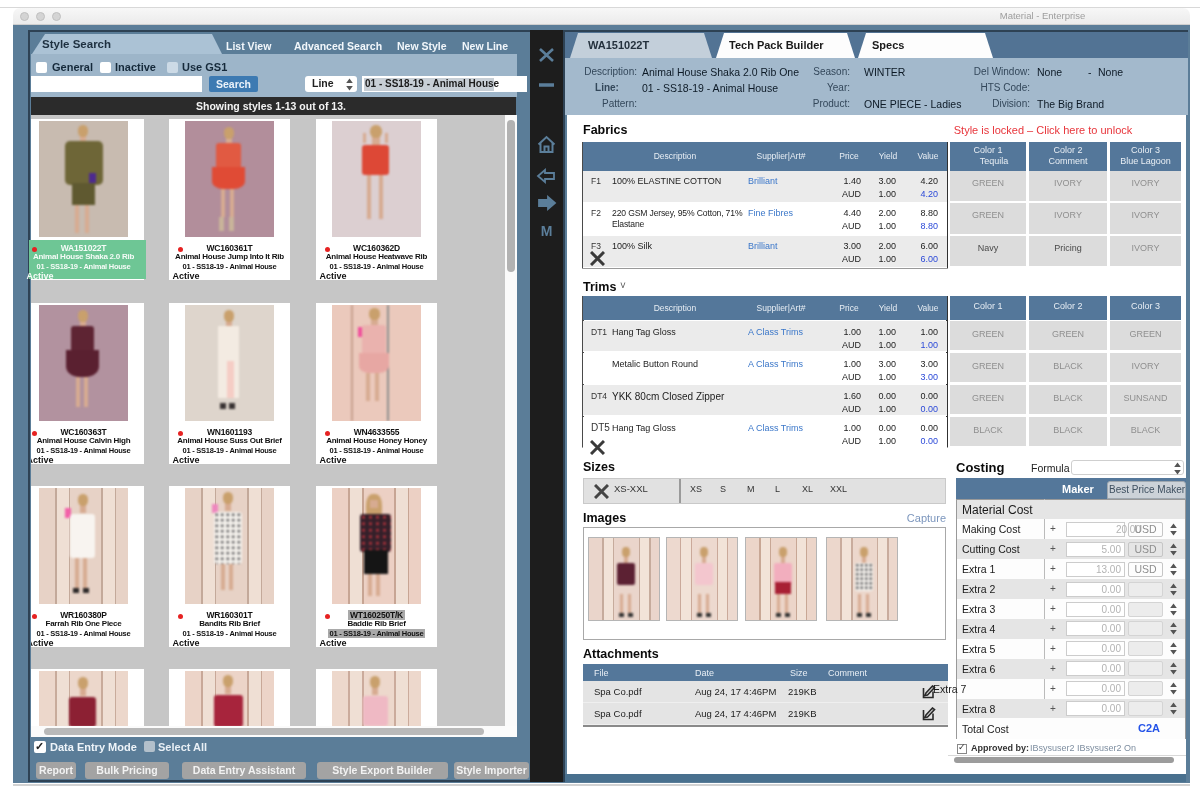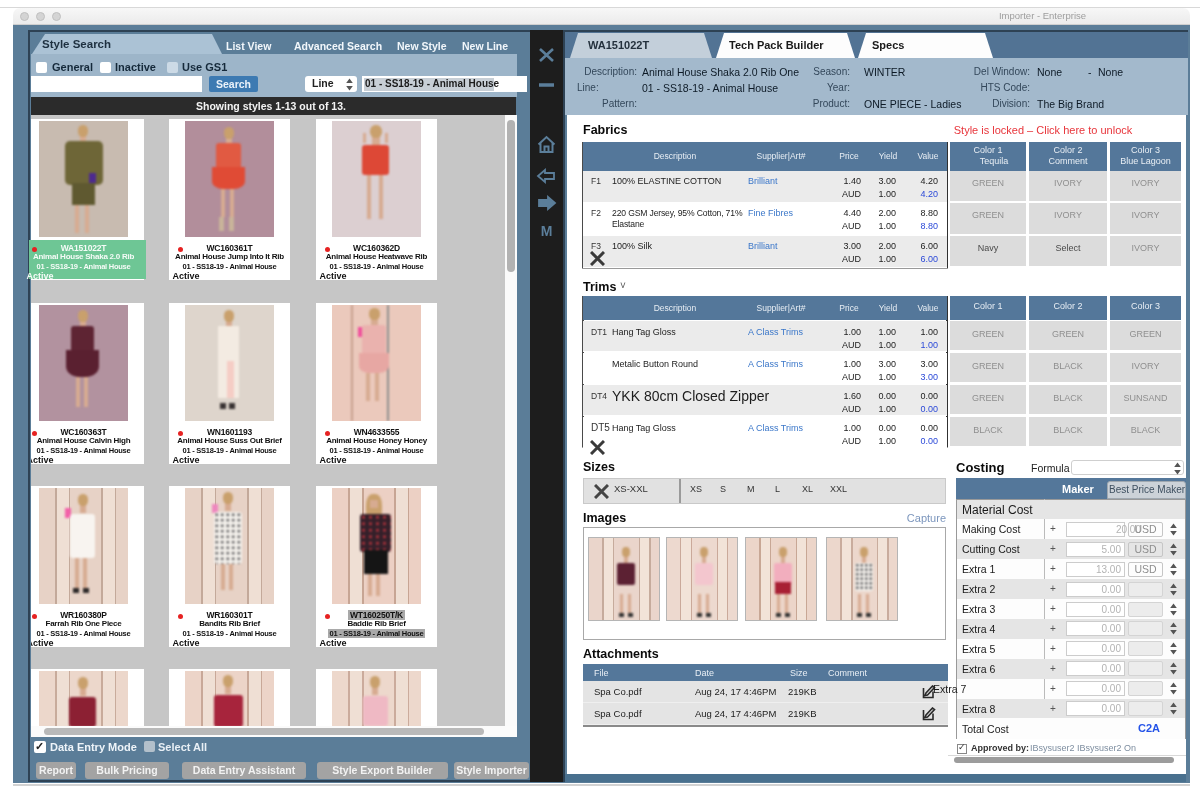--- a/index.html
+++ b/index.html
@@ -4,21 +4,21 @@
 *{margin:0;padding:0;box-sizing:border-box}
 body{font-family:"Liberation Sans",sans-serif;background:#fff;width:1200px;height:793px;position:relative;overflow:hidden}
 .a{position:absolute}
 .ph{position:absolute;overflow:hidden}
 </style></head><body>
 <div class="a" style="left:0;top:7px;width:1200px;height:1px;background:#d8d8d8"></div>
 <div class="a" style="left:13px;top:8px;width:1177px;height:17px;background:linear-gradient(#f7f7f7,#ebebeb);border-bottom:1px solid #cfcfcf;border-radius:7px 7px 0 0"></div>
 <div class="a" style="left:20px;top:12px;width:9px;height:9px;border-radius:50%;background:#d4d4d4;border:1px solid #c0c0c0"></div>
 <div class="a" style="left:36px;top:12px;width:9px;height:9px;border-radius:50%;background:#d4d4d4;border:1px solid #c0c0c0"></div>
 <div class="a" style="left:52px;top:12px;width:9px;height:9px;border-radius:50%;background:#d4d4d4;border:1px solid #c0c0c0"></div>
-<div class="a" style="left:990px;top:10px;font-size:9.5px;color:#9d9d9d;white-space:nowrap;line-height:11.5px;width:105px;text-align:center;">Importer - Enterprise</div>
+<div class="a" style="left:990px;top:10px;font-size:9.5px;color:#9d9d9d;white-space:nowrap;line-height:11.5px;width:105px;text-align:center;">Material - Enterprise</div>
 <div class="a" style="left:13px;top:25px;width:1177px;height:758px;background:#5b7d98"></div>
 <div class="a" style="left:0;top:784px;width:1200px;height:2px;background:#d2d2d2"></div>
 <div class="a" style="left:0;top:786px;width:1200px;height:7px;background:#fff"></div>
 <div class="a" style="left:0;top:25px;width:13px;height:768px;background:#fff"></div>
 <div class="a" style="left:1190px;top:25px;width:10px;height:768px;background:#fff"></div>
 <div class="a" style="left:28px;top:30px;width:505px;height:752px;background:#5b7d98;border:2px solid #2e4254"></div>
 <div class="a" style="left:32px;top:34px;width:190px;height:20px;background:#abc2d5;clip-path:polygon(13px 0,180px 0,100% 100%,0 100%)"></div>
 <div class="a" style="left:42px;top:38px;font-size:11.5px;color:#1e3040;white-space:nowrap;line-height:13.5px;font-weight:bold;">Style Search</div>
 <div class="a" style="left:226px;top:39.5px;font-size:10.5px;color:#f2f7fb;white-space:nowrap;line-height:12.5px;width:44px;font-weight:bold;">List View</div>
 <div class="a" style="left:294px;top:39.5px;font-size:10.5px;color:#f2f7fb;white-space:nowrap;line-height:12.5px;width:84px;font-weight:bold;">Advanced Search</div>
@@ -265,21 +265,21 @@
 <div class="a" style="left:872px;top:39px;font-size:11px;color:#1a1a1a;white-space:nowrap;line-height:13px;font-weight:bold;">Specs</div>
 <div class="a" style="left:565px;top:58px;width:623px;height:57px;background:#a3b9cc"></div>
 <div class="a" style="left:577px;top:66px;font-size:10px;color:#33475a;white-space:nowrap;line-height:12px;width:60px;text-align:right;">Description:</div>
 <div class="a" style="left:642px;top:65.5px;font-size:10.5px;color:#0d1a26;white-space:nowrap;line-height:12.5px;">Animal House Shaka 2.0 Rib One</div>
 <div class="a" style="left:790px;top:66px;font-size:10px;color:#33475a;white-space:nowrap;line-height:12px;width:60px;text-align:right;">Season:</div>
 <div class="a" style="left:864px;top:65.5px;font-size:10.5px;color:#0d1a26;white-space:nowrap;line-height:12.5px;">WINTER</div>
 <div class="a" style="left:930px;top:66px;font-size:10px;color:#33475a;white-space:nowrap;line-height:12px;width:100px;text-align:right;">Del Window:</div>
 <div class="a" style="left:1037px;top:65.5px;font-size:10.5px;color:#0d1a26;white-space:nowrap;line-height:12.5px;">None</div>
 <div class="a" style="left:1088px;top:65.5px;font-size:10.5px;color:#0d1a26;white-space:nowrap;line-height:12.5px;">-</div>
 <div class="a" style="left:1098px;top:65.5px;font-size:10.5px;color:#0d1a26;white-space:nowrap;line-height:12.5px;">None</div>
-<div class="a" style="left:577px;top:82px;font-size:10px;color:#33475a;white-space:nowrap;line-height:12px;width:60px;text-align:left;">Line:</div>
+<div class="a" style="left:577px;top:82px;font-size:10px;color:#33475a;white-space:nowrap;line-height:12px;width:60px;text-align:center;font-weight:bold;">Line:</div>
 <div class="a" style="left:642px;top:81.5px;font-size:10.5px;color:#0d1a26;white-space:nowrap;line-height:12.5px;">01 - SS18-19 - Animal House</div>
 <div class="a" style="left:790px;top:82px;font-size:10px;color:#33475a;white-space:nowrap;line-height:12px;width:60px;text-align:right;">Year:</div>
 <div class="a" style="left:930px;top:82px;font-size:10px;color:#33475a;white-space:nowrap;line-height:12px;width:100px;text-align:right;">HTS Code:</div>
 <div class="a" style="left:577px;top:98px;font-size:10px;color:#33475a;white-space:nowrap;line-height:12px;width:60px;text-align:right;">Pattern:</div>
 <div class="a" style="left:790px;top:98px;font-size:10px;color:#33475a;white-space:nowrap;line-height:12px;width:60px;text-align:right;">Product:</div>
 <div class="a" style="left:864px;top:97.5px;font-size:10.5px;color:#0d1a26;white-space:nowrap;line-height:12.5px;">ONE PIECE - Ladies</div>
 <div class="a" style="left:930px;top:98px;font-size:10px;color:#33475a;white-space:nowrap;line-height:12px;width:100px;text-align:right;">Division:</div>
 <div class="a" style="left:1037px;top:97.5px;font-size:10.5px;color:#0d1a26;white-space:nowrap;line-height:12.5px;">The Big Brand</div>
 <div class="a" style="left:567px;top:115px;width:619px;height:659px;background:#fff"></div>
 <div class="a" style="left:583px;top:123px;font-size:12.5px;color:#0a0a0a;white-space:nowrap;line-height:14.5px;font-weight:bold;">Fabrics</div>
@@ -341,21 +341,21 @@
 <div class="a" style="left:748px;top:241px;font-size:9px;color:#3b77c9;white-space:nowrap;line-height:11px;">Brilliant</div>
 <div class="a" style="left:820px;top:241px;font-size:9px;color:#1c1c1c;white-space:nowrap;line-height:11px;width:41px;text-align:right;">3.00</div>
 <div class="a" style="left:820px;top:254px;font-size:9px;color:#1c1c1c;white-space:nowrap;line-height:11px;width:41px;text-align:right;">AUD</div>
 <div class="a" style="left:862px;top:241px;font-size:9px;color:#1c1c1c;white-space:nowrap;line-height:11px;width:34px;text-align:right;">2.00</div>
 <div class="a" style="left:862px;top:254px;font-size:9px;color:#1c1c1c;white-space:nowrap;line-height:11px;width:34px;text-align:right;">1.00</div>
 <div class="a" style="left:900px;top:241px;font-size:9px;color:#1c1c1c;white-space:nowrap;line-height:11px;width:38px;text-align:right;">6.00</div>
 <div class="a" style="left:900px;top:254px;font-size:9px;color:#2b49d8;white-space:nowrap;line-height:11px;width:38px;text-align:right;">6.00</div>
 <div class="a" style="left:950px;top:236px;width:76px;height:32px;background:#dcdcdc;border-bottom:2px solid #fff"></div>
 <div class="a" style="left:950px;top:243px;font-size:9px;color:#4a4a4a;white-space:nowrap;line-height:11px;width:76px;text-align:center;">Navy</div>
 <div class="a" style="left:1029px;top:236px;width:78px;height:32px;background:#dcdcdc;border-bottom:2px solid #fff"></div>
-<div class="a" style="left:1029px;top:243px;font-size:9px;color:#4a4a4a;white-space:nowrap;line-height:11px;width:78px;text-align:center;">Select</div>
+<div class="a" style="left:1029px;top:243px;font-size:9px;color:#4a4a4a;white-space:nowrap;line-height:11px;width:78px;text-align:center;">Pricing</div>
 <div class="a" style="left:1110px;top:236px;width:71px;height:32px;background:#dcdcdc;border-bottom:2px solid #fff"></div>
 <div class="a" style="left:1110px;top:243px;font-size:9px;color:#8f8f8f;white-space:nowrap;line-height:11px;width:71px;text-align:center;">IVORY</div>
 <svg class="a" style="left:590px;top:251px" width="15" height="15" viewBox="0 0 15 15">
     <path d="M1 1 L14 14 M14 1 L1 14" stroke="#3a3a3a" stroke-width="3"></path>
   </svg>
 <div class="a" style="left:583px;top:280px;font-size:12.5px;color:#0a0a0a;white-space:nowrap;line-height:14.5px;font-weight:bold;">Trims</div>
 <div class="a" style="left:620px;top:280px;font-size:10px;color:#555;white-space:nowrap;line-height:12px;">˅</div>
 <div class="a" style="left:582px;top:296px;width:1.5px;height:152px;background:#4a4a4a"></div>
 <div class="a" style="left:946px;top:296px;width:2px;height:152px;background:#303030"></div>
 <div class="a" style="left:582px;top:447px;width:366px;height:1px;background:#9a9a9a"></div>
@@ -398,21 +398,21 @@
 <div class="a" style="left:900px;top:359px;font-size:9px;color:#1c1c1c;white-space:nowrap;line-height:11px;width:38px;text-align:right;">3.00</div>
 <div class="a" style="left:900px;top:372px;font-size:9px;color:#2b49d8;white-space:nowrap;line-height:11px;width:38px;text-align:right;">3.00</div>
 <div class="a" style="left:950px;top:353px;width:76px;height:31px;background:#dcdcdc;border-bottom:2px solid #fff"></div>
 <div class="a" style="left:950px;top:361px;font-size:9px;color:#8f8f8f;white-space:nowrap;line-height:11px;width:76px;text-align:center;">GREEN</div>
 <div class="a" style="left:1029px;top:353px;width:78px;height:31px;background:#dcdcdc;border-bottom:2px solid #fff"></div>
 <div class="a" style="left:1029px;top:361px;font-size:9px;color:#8f8f8f;white-space:nowrap;line-height:11px;width:78px;text-align:center;">BLACK</div>
 <div class="a" style="left:1110px;top:353px;width:71px;height:31px;background:#dcdcdc;border-bottom:2px solid #fff"></div>
 <div class="a" style="left:1110px;top:361px;font-size:9px;color:#8f8f8f;white-space:nowrap;line-height:11px;width:71px;text-align:center;">IVORY</div>
 <div class="a" style="left:583px;top:385px;width:364px;height:31px;background:#ebebeb;border-bottom:1.5px solid #fff"></div>
 <div class="a" style="left:591px;top:391px;font-size:8.5px;color:#333;white-space:nowrap;line-height:10.5px;">DT4</div>
-<div class="a" style="left:612px;top:391px;font-size:14px;color:#1c1c1c;white-space:nowrap;line-height:11px;">YKK  80cm Closed Zipper</div>
+<div class="a" style="left:612px;top:391px;font-size:10px;color:#1c1c1c;white-space:nowrap;line-height:11px;">YKK  80cm Closed Zipper</div>
 <div class="a" style="left:820px;top:391px;font-size:9px;color:#1c1c1c;white-space:nowrap;line-height:11px;width:41px;text-align:right;">1.60</div>
 <div class="a" style="left:820px;top:404px;font-size:9px;color:#1c1c1c;white-space:nowrap;line-height:11px;width:41px;text-align:right;">AUD</div>
 <div class="a" style="left:862px;top:391px;font-size:9px;color:#1c1c1c;white-space:nowrap;line-height:11px;width:34px;text-align:right;">0.00</div>
 <div class="a" style="left:862px;top:404px;font-size:9px;color:#1c1c1c;white-space:nowrap;line-height:11px;width:34px;text-align:right;">1.00</div>
 <div class="a" style="left:900px;top:391px;font-size:9px;color:#1c1c1c;white-space:nowrap;line-height:11px;width:38px;text-align:right;">0.00</div>
 <div class="a" style="left:900px;top:404px;font-size:9px;color:#2b49d8;white-space:nowrap;line-height:11px;width:38px;text-align:right;">0.00</div>
 <div class="a" style="left:950px;top:385px;width:76px;height:31px;background:#dcdcdc;border-bottom:2px solid #fff"></div>
 <div class="a" style="left:950px;top:393px;font-size:9px;color:#8f8f8f;white-space:nowrap;line-height:11px;width:76px;text-align:center;">GREEN</div>
 <div class="a" style="left:1029px;top:385px;width:78px;height:31px;background:#dcdcdc;border-bottom:2px solid #fff"></div>
 <div class="a" style="left:1029px;top:393px;font-size:9px;color:#8f8f8f;white-space:nowrap;line-height:11px;width:78px;text-align:center;">BLACK</div>

